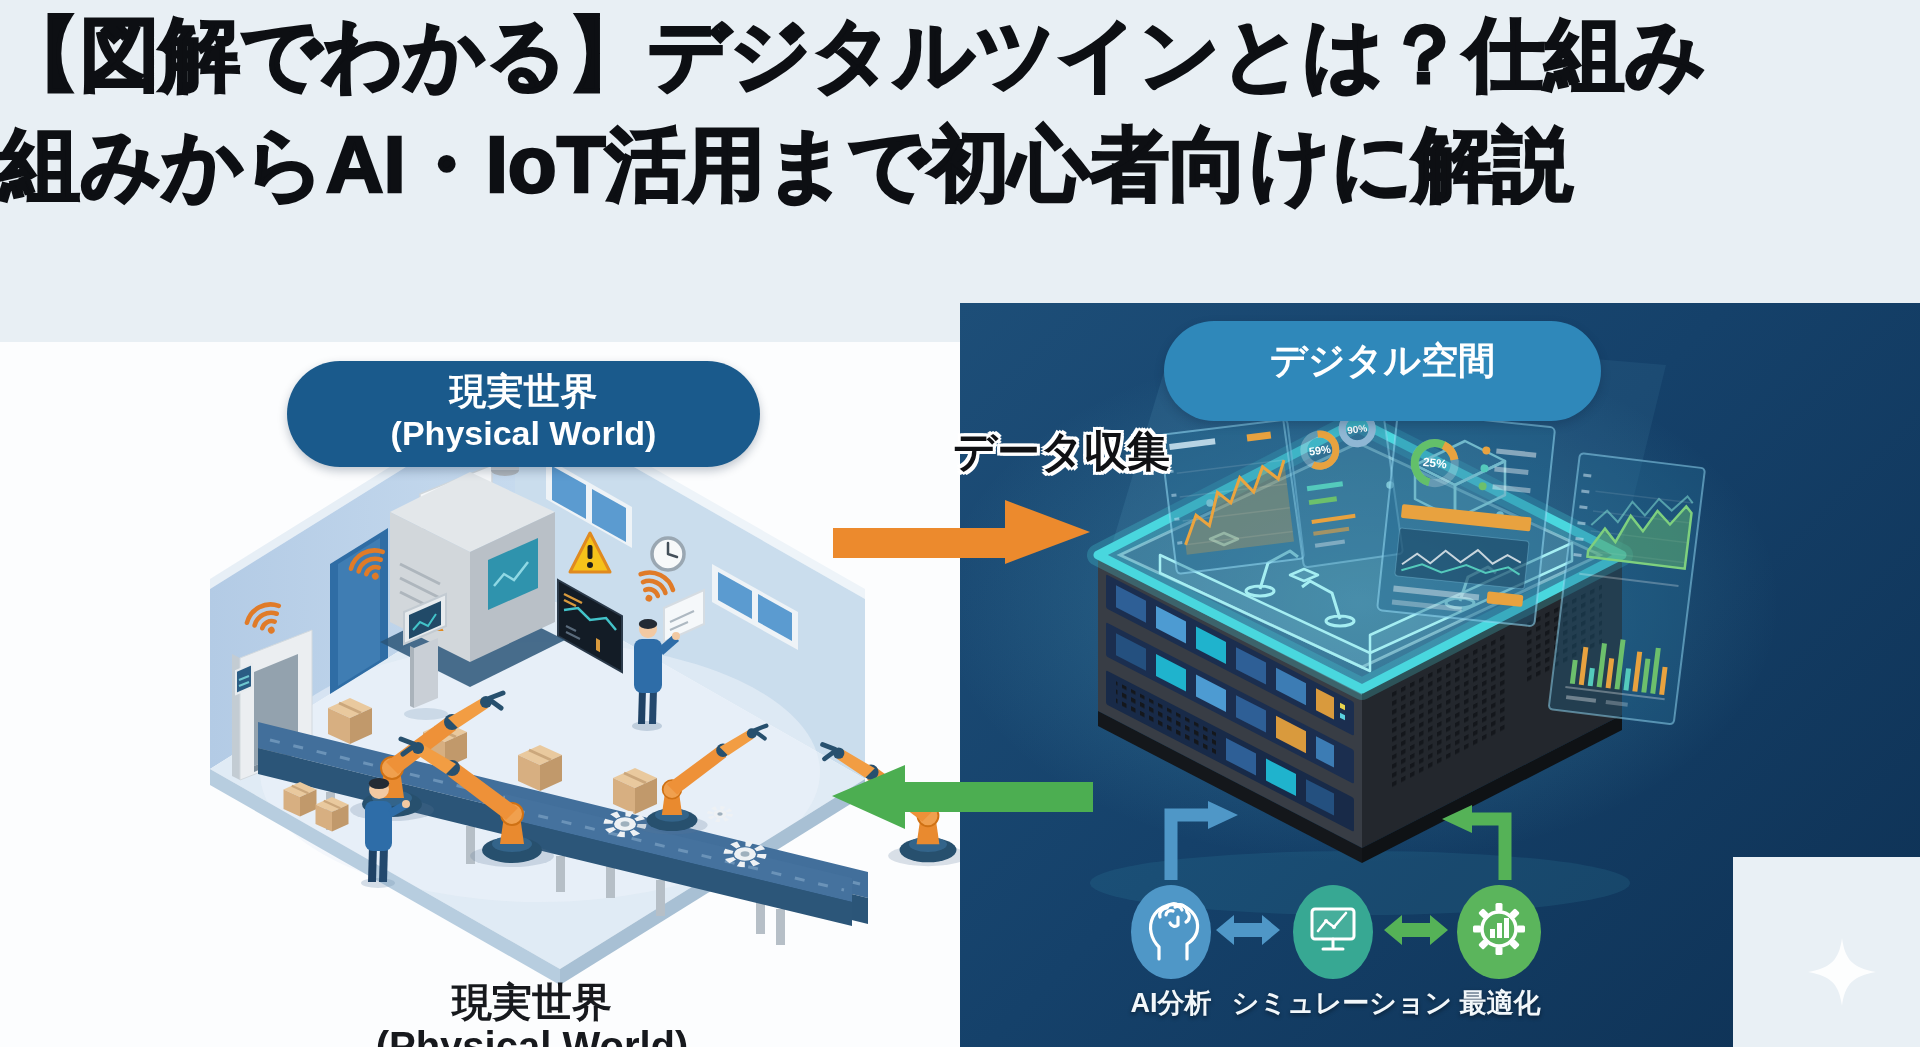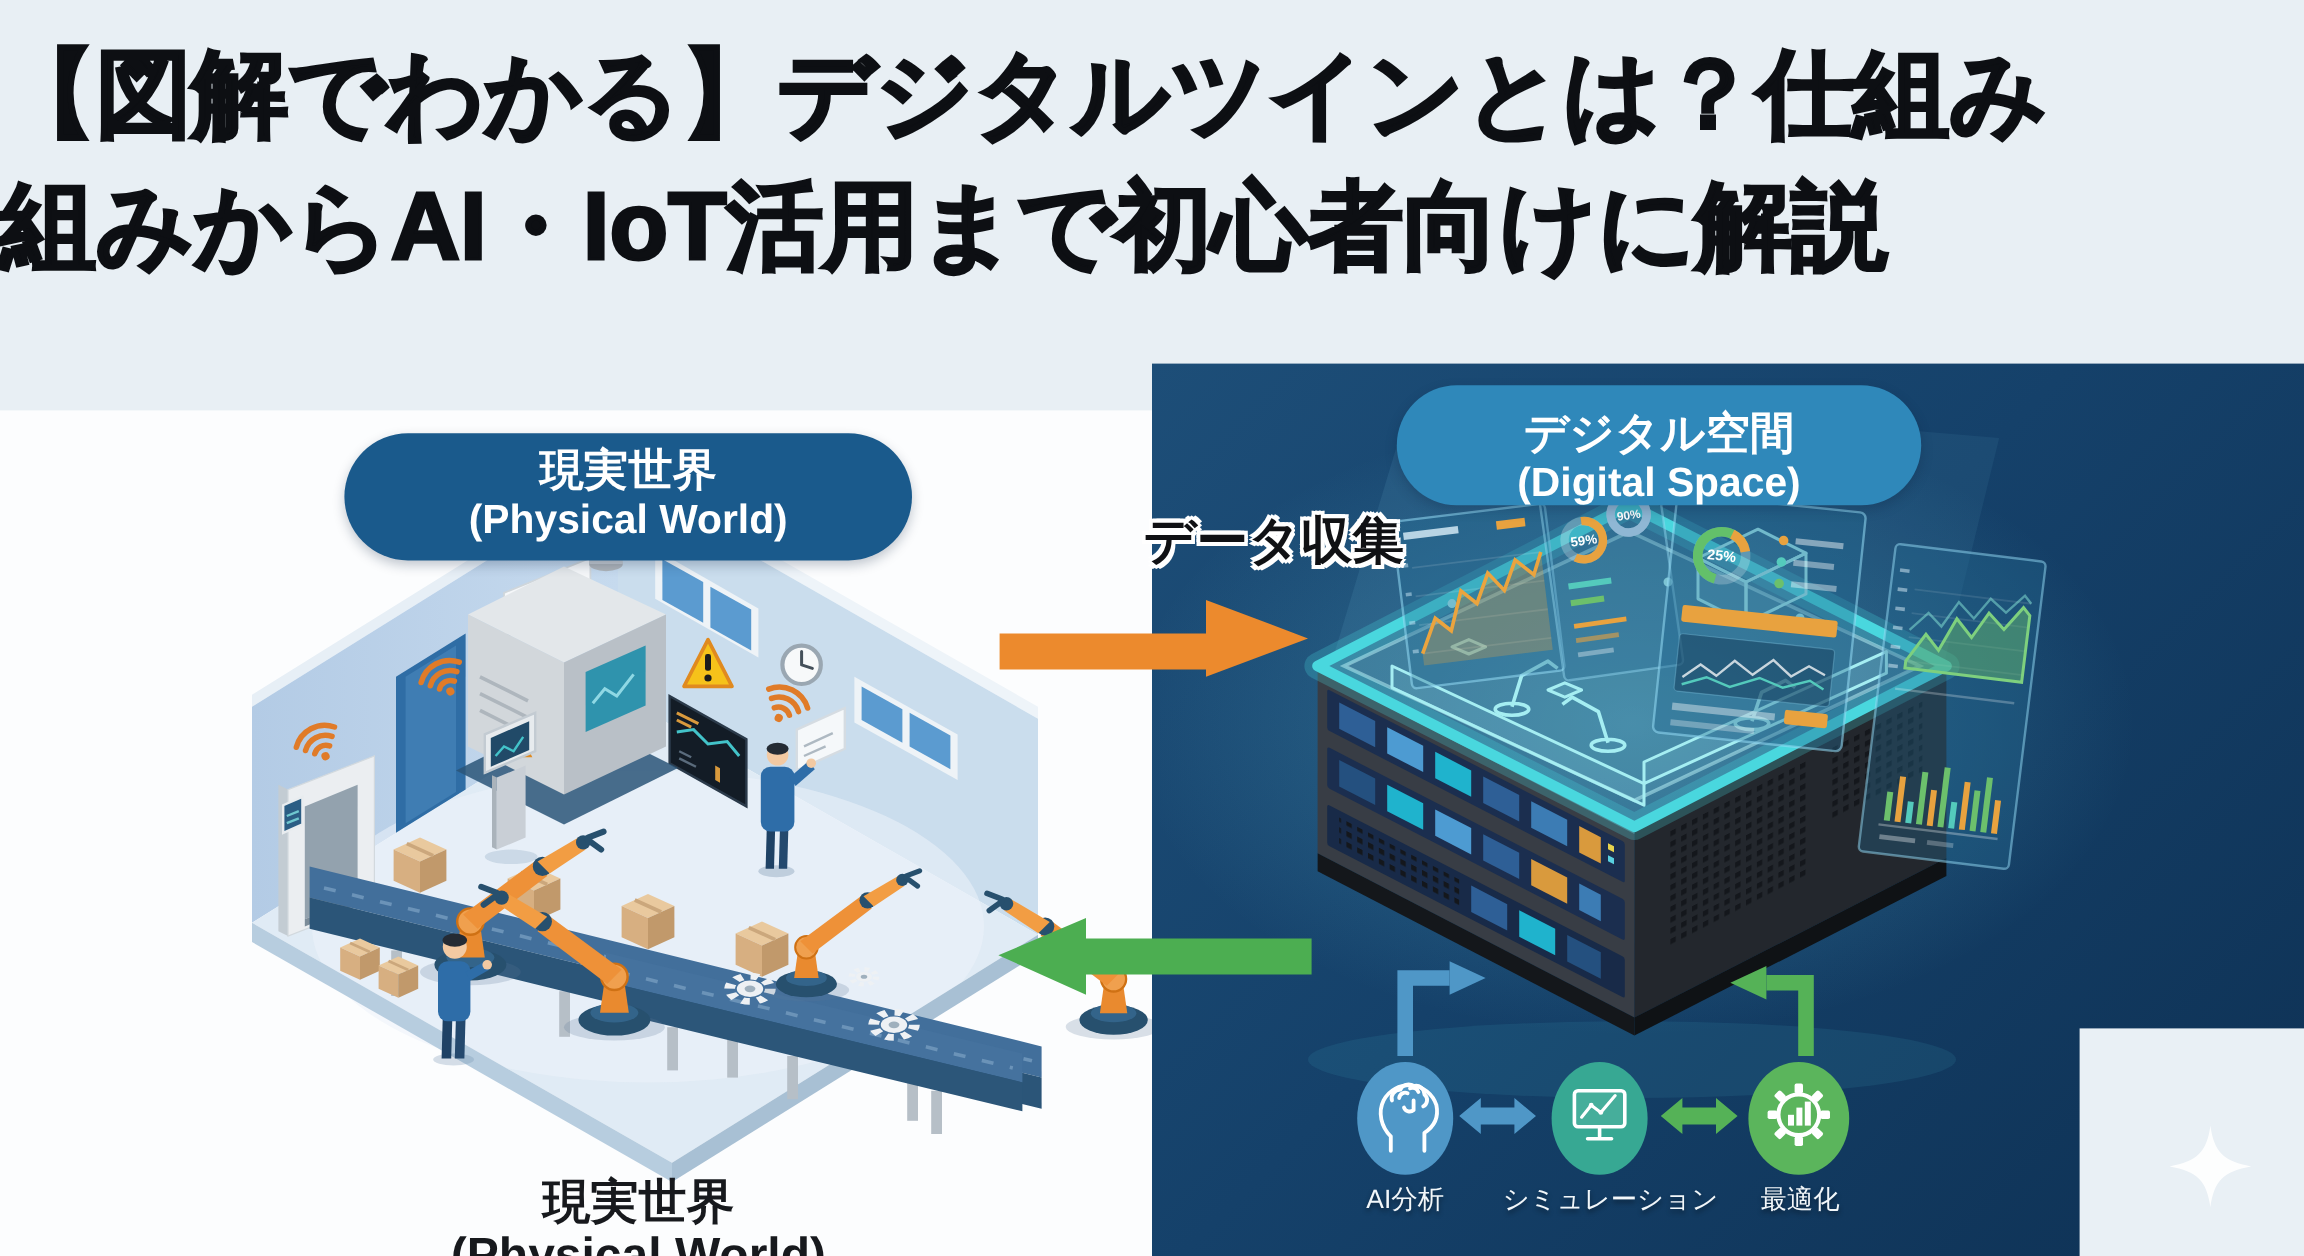--- a/index.html
+++ b/index.html
@@ -2,21 +2,21 @@
 <html><head>
 <meta charset="utf-8">
 <style>
   html,body{margin:0;padding:0;background:#ffffff;}
   *{box-sizing:border-box;}
   .stage{position:relative;width:1920px;height:1047px;overflow:hidden;
          font-family:"Liberation Sans","DejaVu Sans",sans-serif;background:#e8eff4;}
 
   
   .title-band{position:absolute;left:0;top:0;width:1532px;height:303px;background:#e8eff4;
-              text-align:center;padding-top:24px;}
+              text-align:center;}
   .title-line{font-size:80px;font-weight:700;color:#0d0f13;-webkit-text-stroke:2.6px #0d0f13;
               letter-spacing:0px;line-height:1.38;white-space:nowrap;}
 
   
   .left-panel{position:absolute;left:0;top:303px;width:960px;height:744px;background:#fcfdfe;margin-top:39px;}
   .right-panel{position:absolute;left:960px;top:303px;width:960px;height:744px;
                background:linear-gradient(135deg,#1d4e78 0%,#15416a 45%,#0e3154 100%);}
   .panel-svg{position:absolute;left:0;top:0;width:960px;height:744px;display:block;}
 
   
@@ -32,21 +32,21 @@
   .flow-label{position:absolute;width:420px;text-align:right;font-weight:700;color:#101114;
               text-shadow:-3px -3px 0 #fff,3px -3px 0 #fff,-3px 3px 0 #fff,3px 3px 0 #fff,
                           0 -3px 0 #fff,0 3px 0 #fff,-3px 0 0 #fff,3px 0 0 #fff;}
   .fl-main{font-size:43px;line-height:1.0;}
   .fl-sub{font-size:39px;line-height:1.0;}
 
   
   .caption-left{position:absolute;left:252px;top:638px;width:560px;text-align:center;color:#17191d;}
   .cap-jp{font-size:40px;font-weight:700;line-height:1.1;}
   .cap-en{font-size:40px;font-weight:700;line-height:1.1;}
-  .proc-label{position:absolute;top:682px;text-align:center;font-size:22px;font-weight:400;color:#f2f7fa;
+  .proc-label{position:absolute;top:682px;text-align:center;font-size:27px;font-weight:700;color:#f2f7fa;
               text-shadow:0 2px 4px rgba(0,0,0,.45);white-space:nowrap;}
   .pl-ai{left:121px;width:180px;}
   .pl-sim{left:216px;width:276px;margin-left:28px;}
   .pl-opt{left:450px;width:180px;}
 
   
   .corner-box{position:absolute;left:1733px;top:857px;width:187px;height:190px;background:#e9f0f5;}
   .corner-box svg{position:absolute;left:0;top:0;}
 </style>
 </head>
@@ -463,21 +463,20 @@
           <rect x="535.5" y="600" width="7" height="8" rx="1.5" transform="rotate(315 539 626)"></rect>
           <rect x="530" y="626" width="5" height="9"></rect>
             <rect x="537" y="620" width="5" height="15"></rect>
             <rect x="544" y="615" width="5" height="20"></rect>
         </g>
       </g>
     </svg>
 
     <div class="pill pill-digital">
       <div class="pill-jp">デジタル空間</div>
-      <div class="pill-en">(Digital Space)</div>
     </div>
 
     <div class="proc-label pl-ai">AI分析</div>
     <div class="proc-label pl-sim">シミュレーション</div>
     <div class="proc-label pl-opt">最適化</div>
   </section>
 
   <svg class="flow-svg" style="left:830px;top:495px;" width="270" height="80" viewBox="0 0 270 80">
     <polygon points="3,33 175,33 175,5 260,37 175,69 175,63 3,63" fill="#ec8a2d"></polygon>
   </svg>

